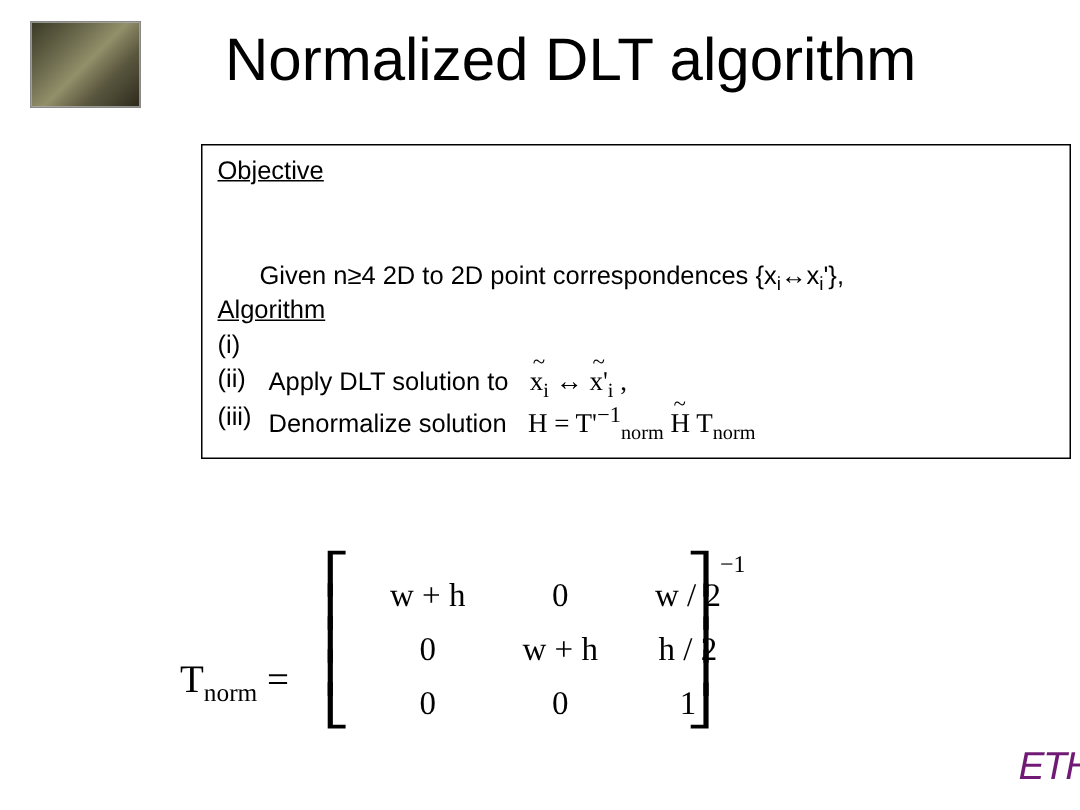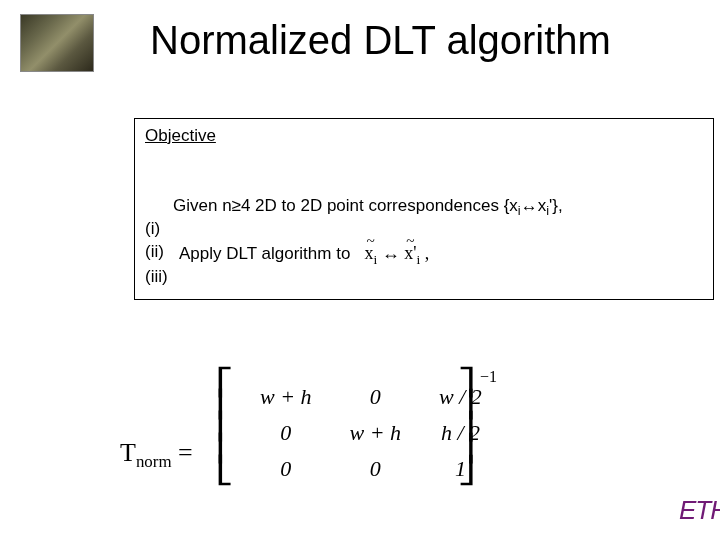--- a/index.html
+++ b/index.html
@@ -1,66 +1,71 @@
 <!DOCTYPE html>
 <html><head>
 <meta charset="utf-8">
 <style>
   html,body{margin:0;padding:0;width:720px;height:540px;font-family:Arial,Helvetica,sans-serif;background:#fff;color:#000;}
   .slide{position:relative;width:712px;height:540px;padding-left:34px;}
   .logo-thumb{position:absolute;left:20px;top:14px;width:72px;height:56px;background:linear-gradient(135deg,#3a3926 0%,#6b6a4d 30%,#928f6a 50%,#5b5840 70%,#2d2a1c 100%);border:1px solid #888;}
   .title{position:absolute;left:150px;top:18px;font-size:40px;font-family:Arial,Helvetica,sans-serif;color:#000;}
-  .box{position:absolute;left:134px;top:118px;width:558px;padding:6px 10px 10px 10px;border:1px solid #000;font-size:17px;line-height:1.35;font-family:Arial,Helvetica,sans-serif;}
+  .box{position:absolute;left:134px;top:96px;width:558px;padding:6px 10px 10px 10px;border:1px solid #000;font-size:17px;line-height:1.35;font-family:Arial,Helvetica,sans-serif;}
   .u{text-decoration:underline;}
   .indent{padding-left:28px;margin-top:47px;}
   .step{display:flex;align-items:flex-start;}
   .step .lbl{width:34px;}
   sub{font-size:0.75em;line-height:0;}
   .tnorm-eq{position:absolute;left:120px;top:372px;width:480px;font-family:'Times New Roman',Times,serif;}
   .tnorm-eq .lead{position:absolute;left:0;top:46px;font-size:26px;margin-top:20px;}
   .bracket{position:absolute;top:0;font-size:26px;}
   .bL{left:98px;}
   .bR{left:340px;}
   .brk{display:block;line-height:0.85;transform:scaleX(1.4);}
   .mat{position:absolute;left:120px;top:6px;font-size:22px;}
-  .mat td{padding:4px 18px;text-align:center;font-style:italic;}
+  .mat td{padding:4px 18px;text-align:center;}
   .inv{position:absolute;left:360px;top:-4px;font-size:16px;}
   .eth{position:absolute;right:18px;bottom:14px;font-family:Arial,Helvetica,sans-serif;font-weight:400;font-size:26px;font-style:italic;letter-spacing:-1px;color:#701a75;}
   .inline-eq{font-family:'Times New Roman',Times,serif;font-size:18px;}
   .tilde{position:relative;}
   .tilde::before{content:'~';position:absolute;left:2px;top:-12px;font-size:0.85em;}
 </style>
 </head>
 <body>
 
 <div class="slide">
   <div class="logo-thumb"></div>
 
   <div class="title">Normalized DLT algorithm</div>
 
   <div class="box">
     <div class="u">Objective</div>
     <div class="indent">
       Given n≥4 2D to 2D point correspondences {x<sub>i</sub>↔x<sub>i</sub>'},
     </div>
+    <div class="u">Algorithm</div>
 
     <div class="step">
       <span class="lbl">(i)</span>
     </div>
 
     <div class="step">
       <span class="lbl">(ii)</span>
       <span>
-        <span>Apply DLT algorithm to</span>
+        <span>Apply DLT solution to</span>
         &nbsp;&nbsp;<span class="inline-eq"><span class="tilde">x</span><sub>i</sub> ↔ <span class="tilde">x</span>'<sub>i</sub> ,</span>
       </span>
     </div>
 
     <div class="step">
       <span class="lbl">(iii)</span>
+      <span>
+        <span>Denormalize solution</span>
+        &nbsp;&nbsp;<span class="inline-eq">H = T'<sup>−1</sup><sub>norm</sub> <span class="tilde">H</span> T<sub>norm</sub></span>
+      </span>
     </div>
   </div>
 
   <div class="tnorm-eq">
     <div class="lead">T<sub style="font-size:0.65em">norm</sub> =</div>
     <div class="bracket bL">
       <span class="brk">⎡</span>
         <span class="brk">⎢</span>
         <span class="brk">⎢</span>
         <span class="brk">⎢</span>

